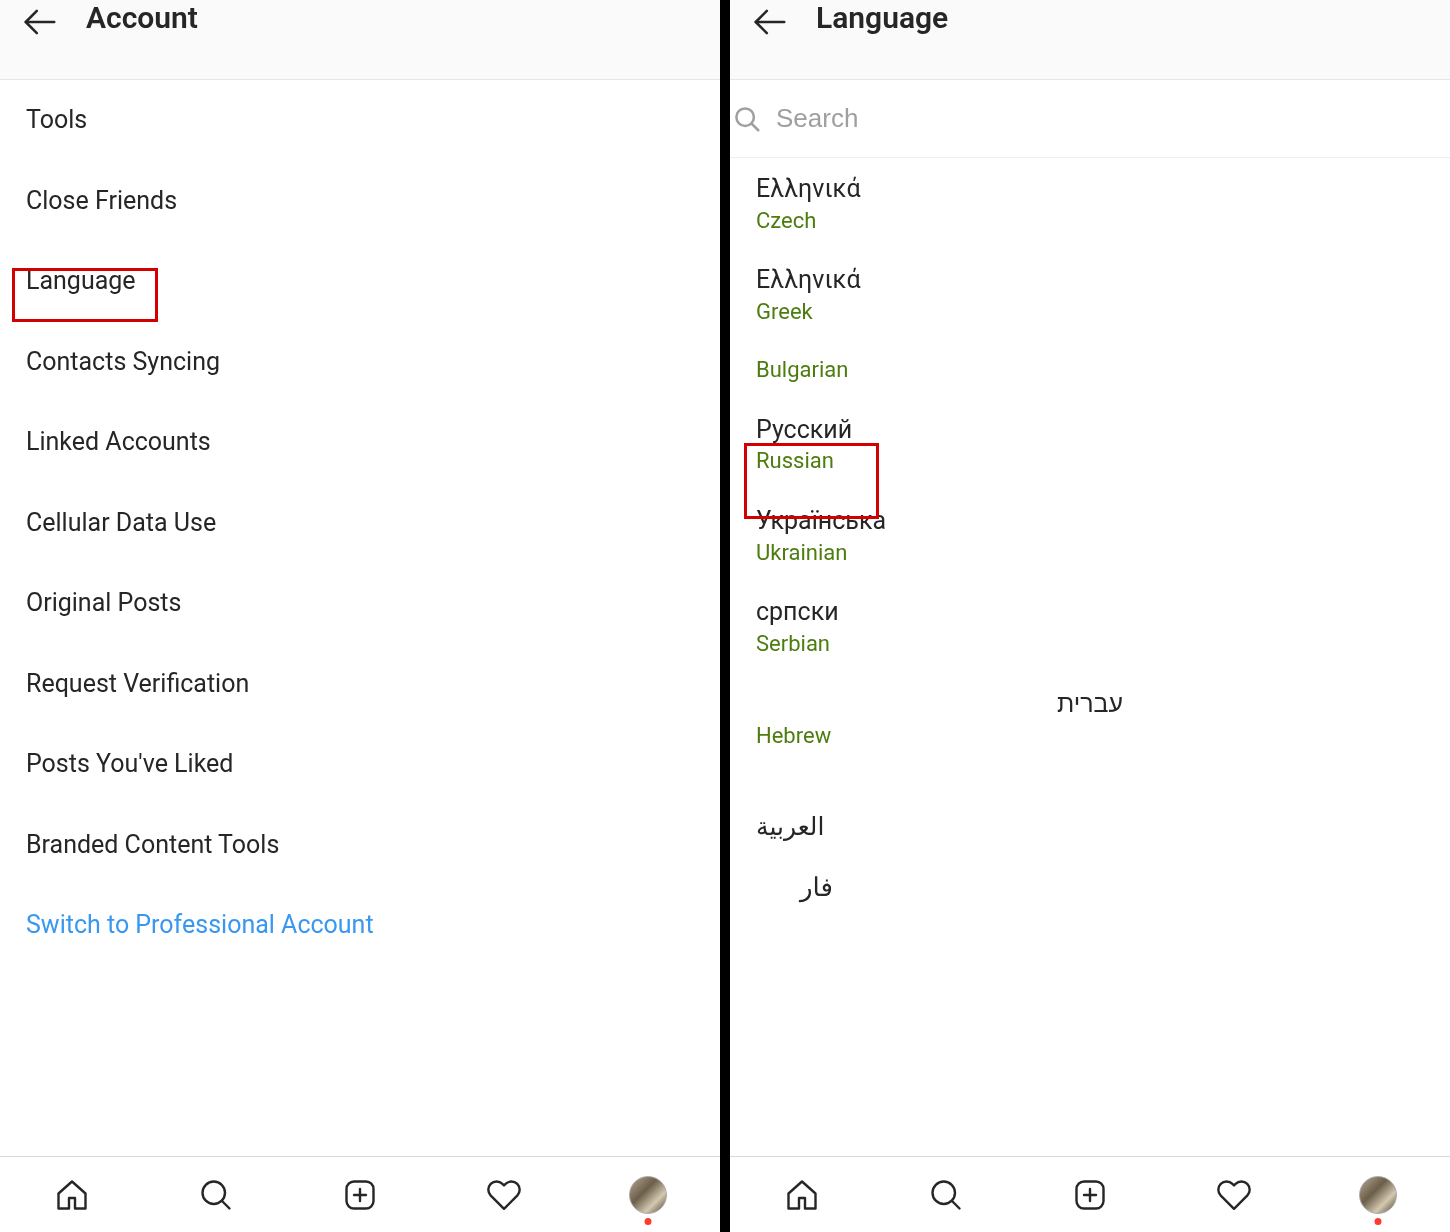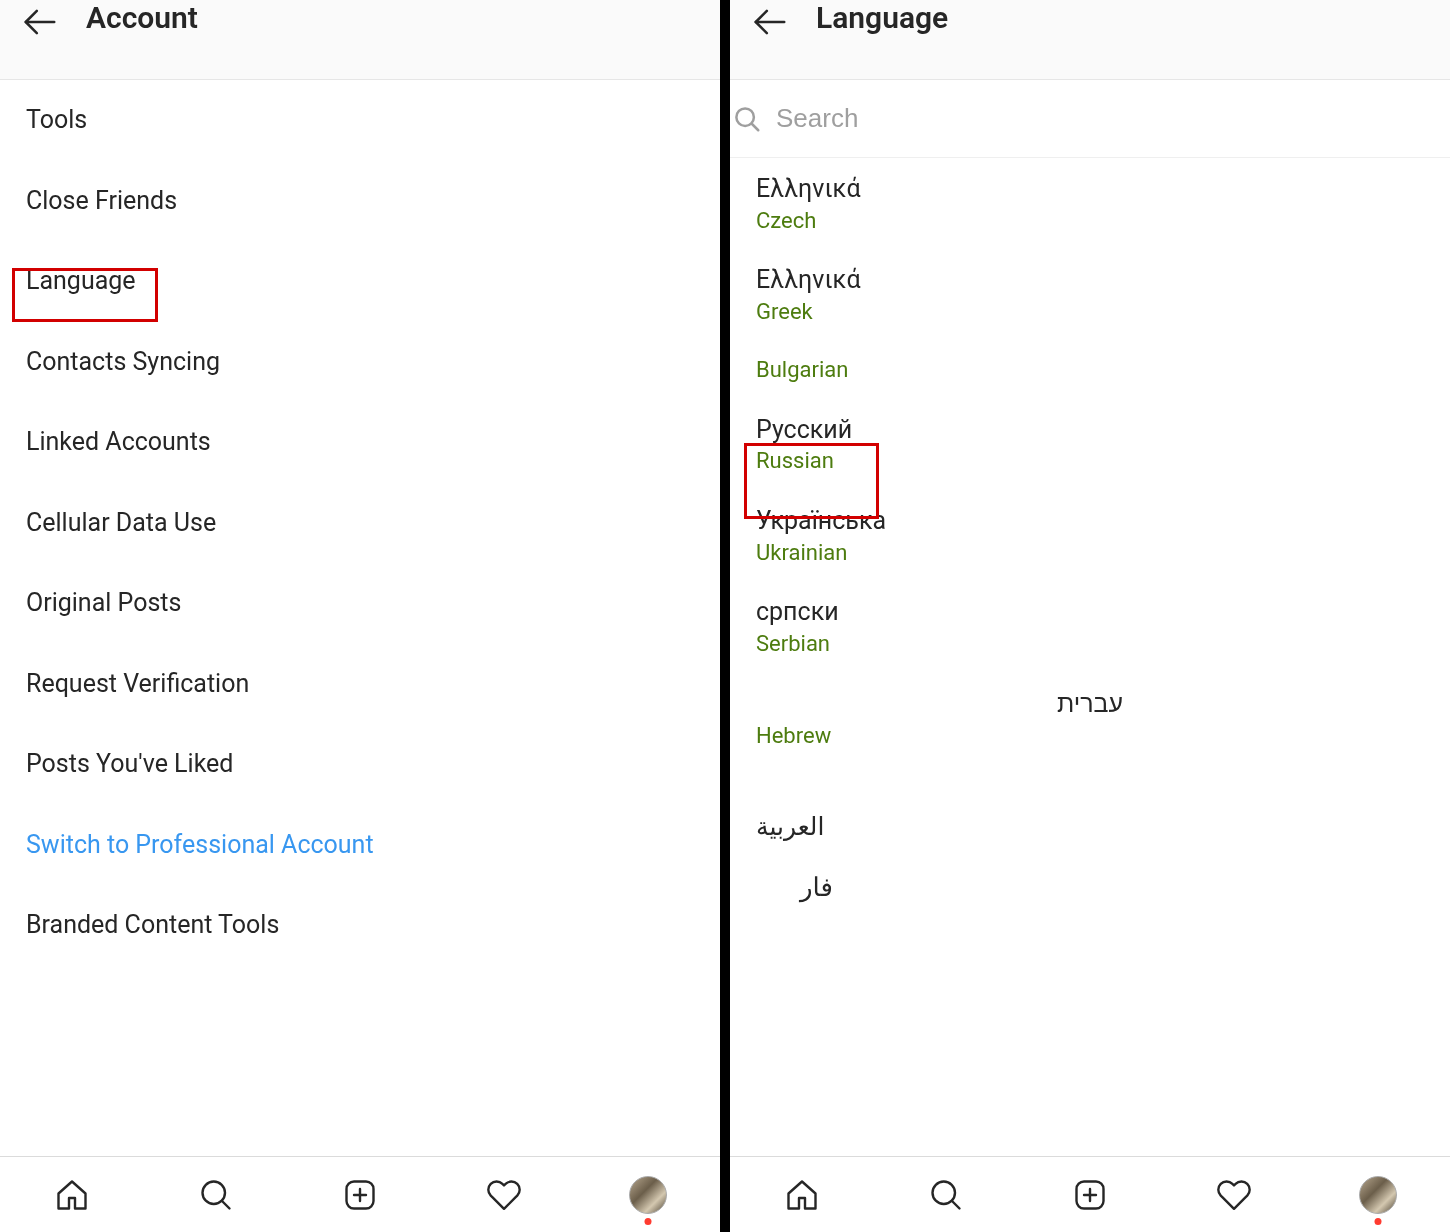--- a/index.html
+++ b/index.html
@@ -165,22 +165,22 @@
   <div class="content">
     <div class="list-item">Tools</div>
     <div class="list-item">Close Friends</div>
     <div class="list-item">Language</div>
     <div class="list-item">Contacts Syncing</div>
     <div class="list-item">Linked Accounts</div>
     <div class="list-item">Cellular Data Use</div>
     <div class="list-item">Original Posts</div>
     <div class="list-item">Request Verification</div>
     <div class="list-item">Posts You've Liked</div>
+    <div class="list-item">Branded Content Tools</div>
     <div class="list-item link">Switch to Professional Account</div>
-    <div class="list-item">Branded Content Tools</div>
 
     <div class="highlight-box" style="top:188px; left:12px; width:146px; height:54px;"></div>
   </div>
 
   <div class="bottom-nav">
     <div class="nav-btn">
       <svg width="36" height="36" viewBox="0 0 24 24" fill="none" stroke="#262626" stroke-width="1.6" stroke-linecap="round" stroke-linejoin="round">
         <path d="M3 11 L12 3 L21 11 L21 21 L14 21 L14 14 L10 14 L10 21 L3 21 Z"></path>
       </svg>
     </div>

